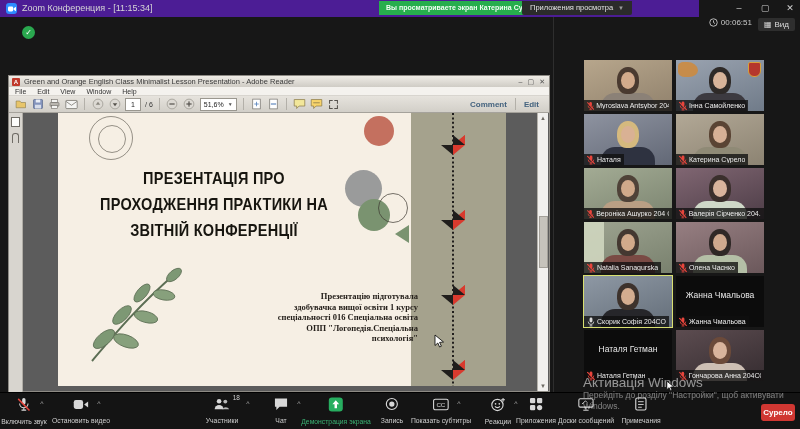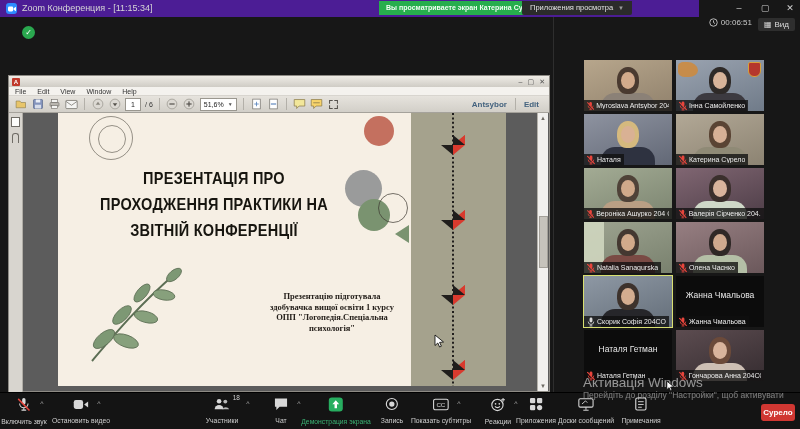--- a/index.html
+++ b/index.html
@@ -54,21 +54,21 @@
   .sb-clip{margin:6px auto;width:5px;height:9px;border:1px solid #6f6c66;border-radius:3px 3px 0 0;border-bottom:none;}
   
   #pdf-scroll{position:absolute;right:1px;top:37px;width:10px;height:278px;background:#f1f0ee;border-left:1px solid #b5b2ab;}
   #pdf-scroll .arr{position:absolute;left:0;width:100%;height:10px;color:#6d6a64;font-size:6px;text-align:center;line-height:10px;}
   #pdf-thumb{position:absolute;left:1px;top:103px;width:7px;height:50px;background:#c6c3bc;border:1px solid #a3a099;}
   
   #slide{position:absolute;left:49px;top:37px;width:448px;height:273px;background:var(--slide-cream,#f6efe4);overflow:hidden;}
   #slide-olive{position:absolute;left:353px;top:0;width:95px;height:273px;background:var(--slide-olive,#a5a28d);}
   #slide-title{position:absolute;left:6px;top:52px;width:300px;text-align:center;
     font-weight:800;font-size:16.5px;line-height:26px;color:#17150f;transform:scaleX(0.88);letter-spacing:.3px;}
-  #slide-body{position:absolute;left:188px;top:178px;width:172px;text-align:center;
+  #slide-body{position:absolute;left:188px;top:178px;width:172px;text-align:right;
     font-family:"Liberation Serif","DejaVu Serif",serif;font-weight:600;font-size:8.5px;line-height:10.5px;color:#26211c;}
   .circ{position:absolute;border-radius:50%;}
   .ring{position:absolute;border-radius:50%;border:1.3px solid rgba(70,65,56,.55);box-sizing:border-box;}
   #tri-green{position:absolute;left:337px;top:112px;width:0;height:0;
     border-top:9px solid transparent;border-bottom:9px solid transparent;border-right:14px solid #7a9370;}
   
   .tile{position:absolute;width:88px;height:51px;background:#0c0c0c;overflow:hidden;}
   .tile.active{outline:2px solid var(--active-border,#d9e070);outline-offset:-1px;}
   .vid{position:absolute;inset:0;}
   .p-body{position:absolute;bottom:-2px;left:50%;transform:translateX(-50%);width:54px;height:20px;border-radius:14px 14px 0 0;}
@@ -130,20 +130,21 @@
       <span>▦</span>
       <span>Вид</span>
     </div>
   </div>
   <div id="secure-badge">✓</div>
   <div id="panel-divider"></div>
 
   <div id="pdfwin">
     <div id="pdf-titlebar">
       <div class="pdf-app-icon">A</div>
+      <span id="pdf-title">Green and Orange English Class Minimalist Lesson Presentation - Adobe Reader</span>
       <div class="pdf-winctl">
           <span>–</span>
           <span>▢</span>
           <span>✕</span>
         </div>
     </div>
     <div id="pdf-menubar">
       <span>File</span>
       <span>Edit</span>
       <span>View</span>
@@ -233,21 +234,21 @@
             <path d="M1.5 1.5 h13 v8 h-7 l-3 3 v-3 h-3 Z" fill="#f7d36a" stroke="#8a7a4a" stroke-width="0.9"></path>
             <path d="M4 5.5 h8" stroke="#8a7a4a"></path>
           </svg>
         </span>
       <span class="tico">
           <svg width="11" height="11" viewBox="0 0 14 14">
             <path d="M2 6 V2 h4 M8 2 h4 v4 M12 8 v4 H8 M6 12 H2 V8" fill="none" stroke="#55524c" stroke-width="1.3"></path>
           </svg>
         </span>
       <div id="pdf-toolbar-right">
-        <span class="tb-link">Antsybor</span>
+        <span class="tb-link">Comment</span>
         <span class="tsep"></span>
         <span class="tb-link">Edit</span>
       </div>
     </div>
     <div id="pdf-sidebar">
       <div class="sb-ico"></div>
       <div class="sb-clip"></div>
     </div>
 
     <div id="slide">
@@ -293,20 +294,21 @@
       <div class="ring" style="left:31px;top:3px;width:44px;height:44px;"></div>
       <div class="ring" style="left:40px;top:12px;width:28px;height:28px;"></div>
       <div id="slide-title">
           <div>ПРЕЗЕНТАЦІЯ ПРО</div>
           <div>ПРОХОДЖЕННЯ ПРАКТИКИ НА</div>
           <div>ЗВІТНІЙ КОНФЕРЕНЦІЇ</div>
         </div>
       <div id="slide-body">
           <div>Презентацію підготувала</div>
           <div>здобувачка вищої освіти 1 курсу</div>
+          <div>спеціальності 016 Спеціальна освіта</div>
           <div>ОПП "Логопедія.Спеціальна</div>
           <div>психологія"</div>
         </div>
       <div class="circ" style="left:306px;top:3px;width:30px;height:30px;background:#c4705f;"></div>
       <div class="circ" style="left:287px;top:57px;width:37px;height:37px;background:#9a9b9b;"></div>
       <div class="circ" style="left:300px;top:86px;width:32px;height:32px;background:#7a9370;"></div>
       <div class="ring" style="left:320px;top:80px;width:30px;height:30px;border-color:rgba(60,56,48,.7);"></div>
       <div id="tri-green"></div>
       <svg width="110" height="100" viewBox="0 0 110 100" style="position:absolute;left:26px;top:152px;">
         <path d="M8 96 C30 70 55 40 92 8" fill="none" stroke="#5c6e54" stroke-width="2"></path>
@@ -609,20 +611,21 @@
             <path d="M4 5 h6 M4 8 h6 M4 11 h4" stroke="#d8d8d8" stroke-width="1"></path>
           </svg></span>
         <span class="lbl">Примечания</span>
       </div>
     </div>
   <div id="leave-btn">Сурело</div>
 
   <div id="watermark">
     <div id="wm1">Активація Windows</div>
     <div id="wm2">Перейдіть до розділу "Настройки", щоб активувати</div>
+    <div id="wm3">Windows.</div>
   </div>
 
   <div class="cursor" style="left:434px;top:334px;">
     <svg width="11" height="14" viewBox="0 0 11 14">
         <path d="M1 1 L1 11.5 L3.8 9 L5.6 13 L7.4 12.2 L5.6 8.4 L9.5 8 Z" fill="#fff" stroke="#000" stroke-width="0.8"></path>
       </svg>
   </div>
   <div class="cursor" style="left:666px;top:378px;">
     <svg width="9" height="12" viewBox="0 0 11 14">
         <path d="M1 1 L1 11.5 L3.8 9 L5.6 13 L7.4 12.2 L5.6 8.4 L9.5 8 Z" fill="#fff" stroke="#000" stroke-width="0.9"></path>

